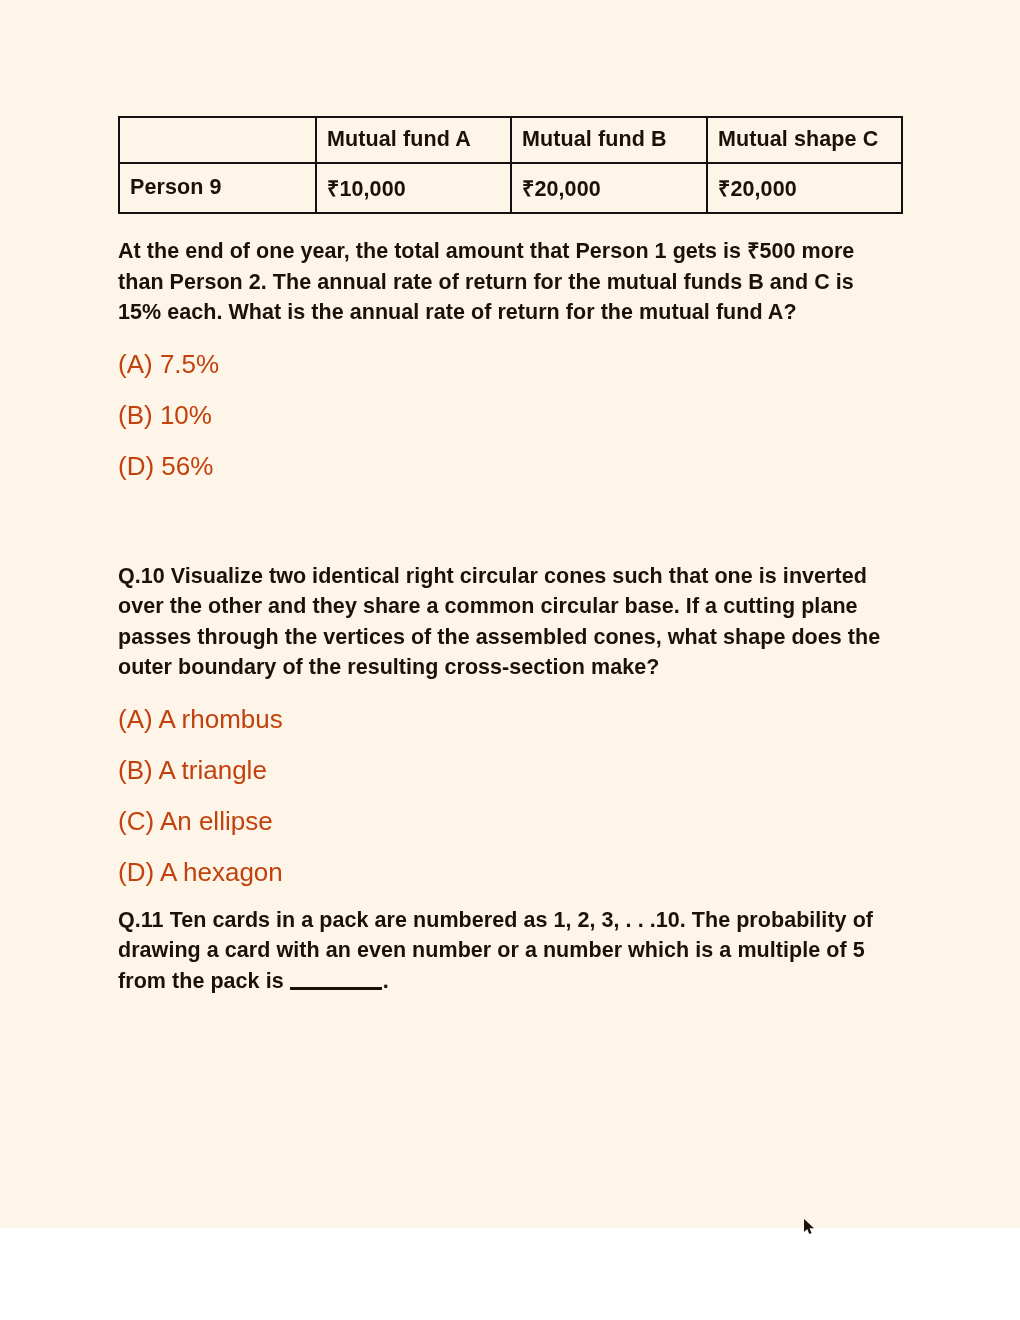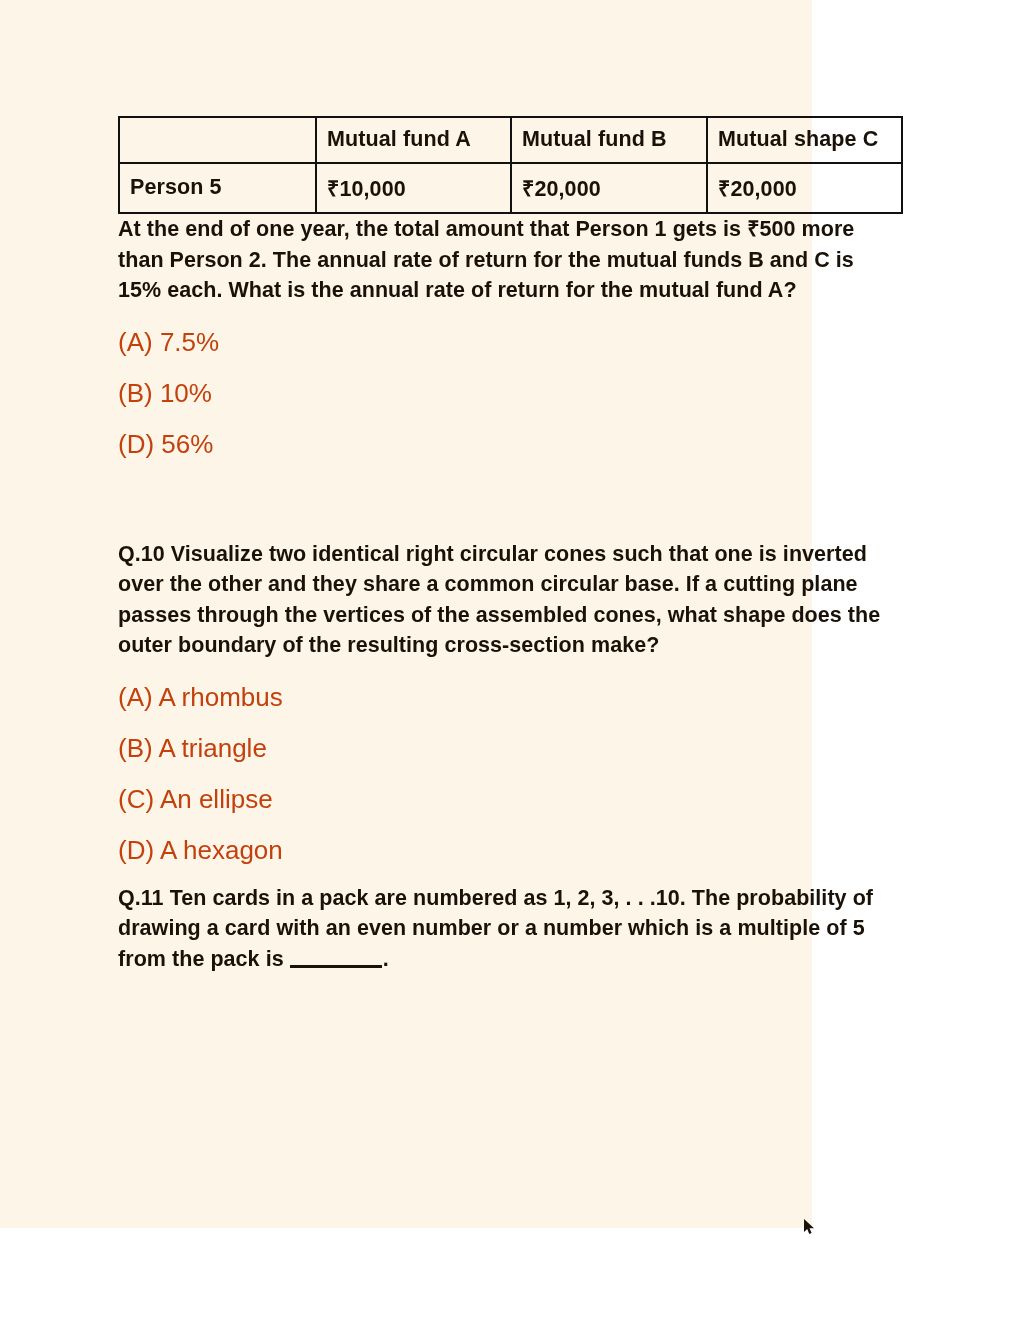--- a/index.html
+++ b/index.html
@@ -11,21 +11,21 @@
     font-family: "Liberation Sans", sans-serif;
     width: 1020px;
     height: 1320px;
     position: relative;
     overflow: hidden;
   }
   #page {
     position: absolute;
     left: 0;
     top: 0;
-    width: 812px;
+    width: 1020px;
     height: 1228px;
     background: #fdf5e7;
     box-sizing: border-box;
   }
   #content {
     position: absolute;
     left: 118px;
     top: 116px;
     width: 784px;
   }
@@ -57,21 +57,21 @@
   
   .para {
     font-size: 21.5px;
     font-weight: bold;
     color: #1a1208;
     line-height: 30.5px;
     letter-spacing: 0.05px;
     margin: 0;
     width: 784px;
   }
-  .q-block { }
+  .q-block { margin-top: 22px; }
   .option {
     font-size: 26px;
     font-weight: normal;
     color: #c2410c;
     line-height: 30px;
     margin: 0;
     padding-top: 21px;
   }
   .option:first-of-type { padding-top: 24px; }
   .gap-big { height: 80px; }
@@ -109,21 +109,21 @@
           <col class="c3">
       </colgroup>
       <tbody>
         <tr>
           <td class="empty-corner"></td>
           <td>Mutual fund A</td>
           <td>Mutual fund B</td>
           <td>Mutual shape C</td>
         </tr>
         <tr>
-          <td>Person 5</td>
+          <td>Person 9</td>
           <td>₹10,000</td>
           <td>₹20,000</td>
           <td>₹20,000</td>
         </tr>
       </tbody>
     </table>
 
     <div class="q-block">
       <p class="para">At the end of one year, the total amount that Person 1 gets is ₹500 more than Person 2. The annual rate of return for the mutual funds B and C is 15% each. What is the annual rate of return for the mutual fund A?</p>
       <p class="option">(A) 7.5%</p>

